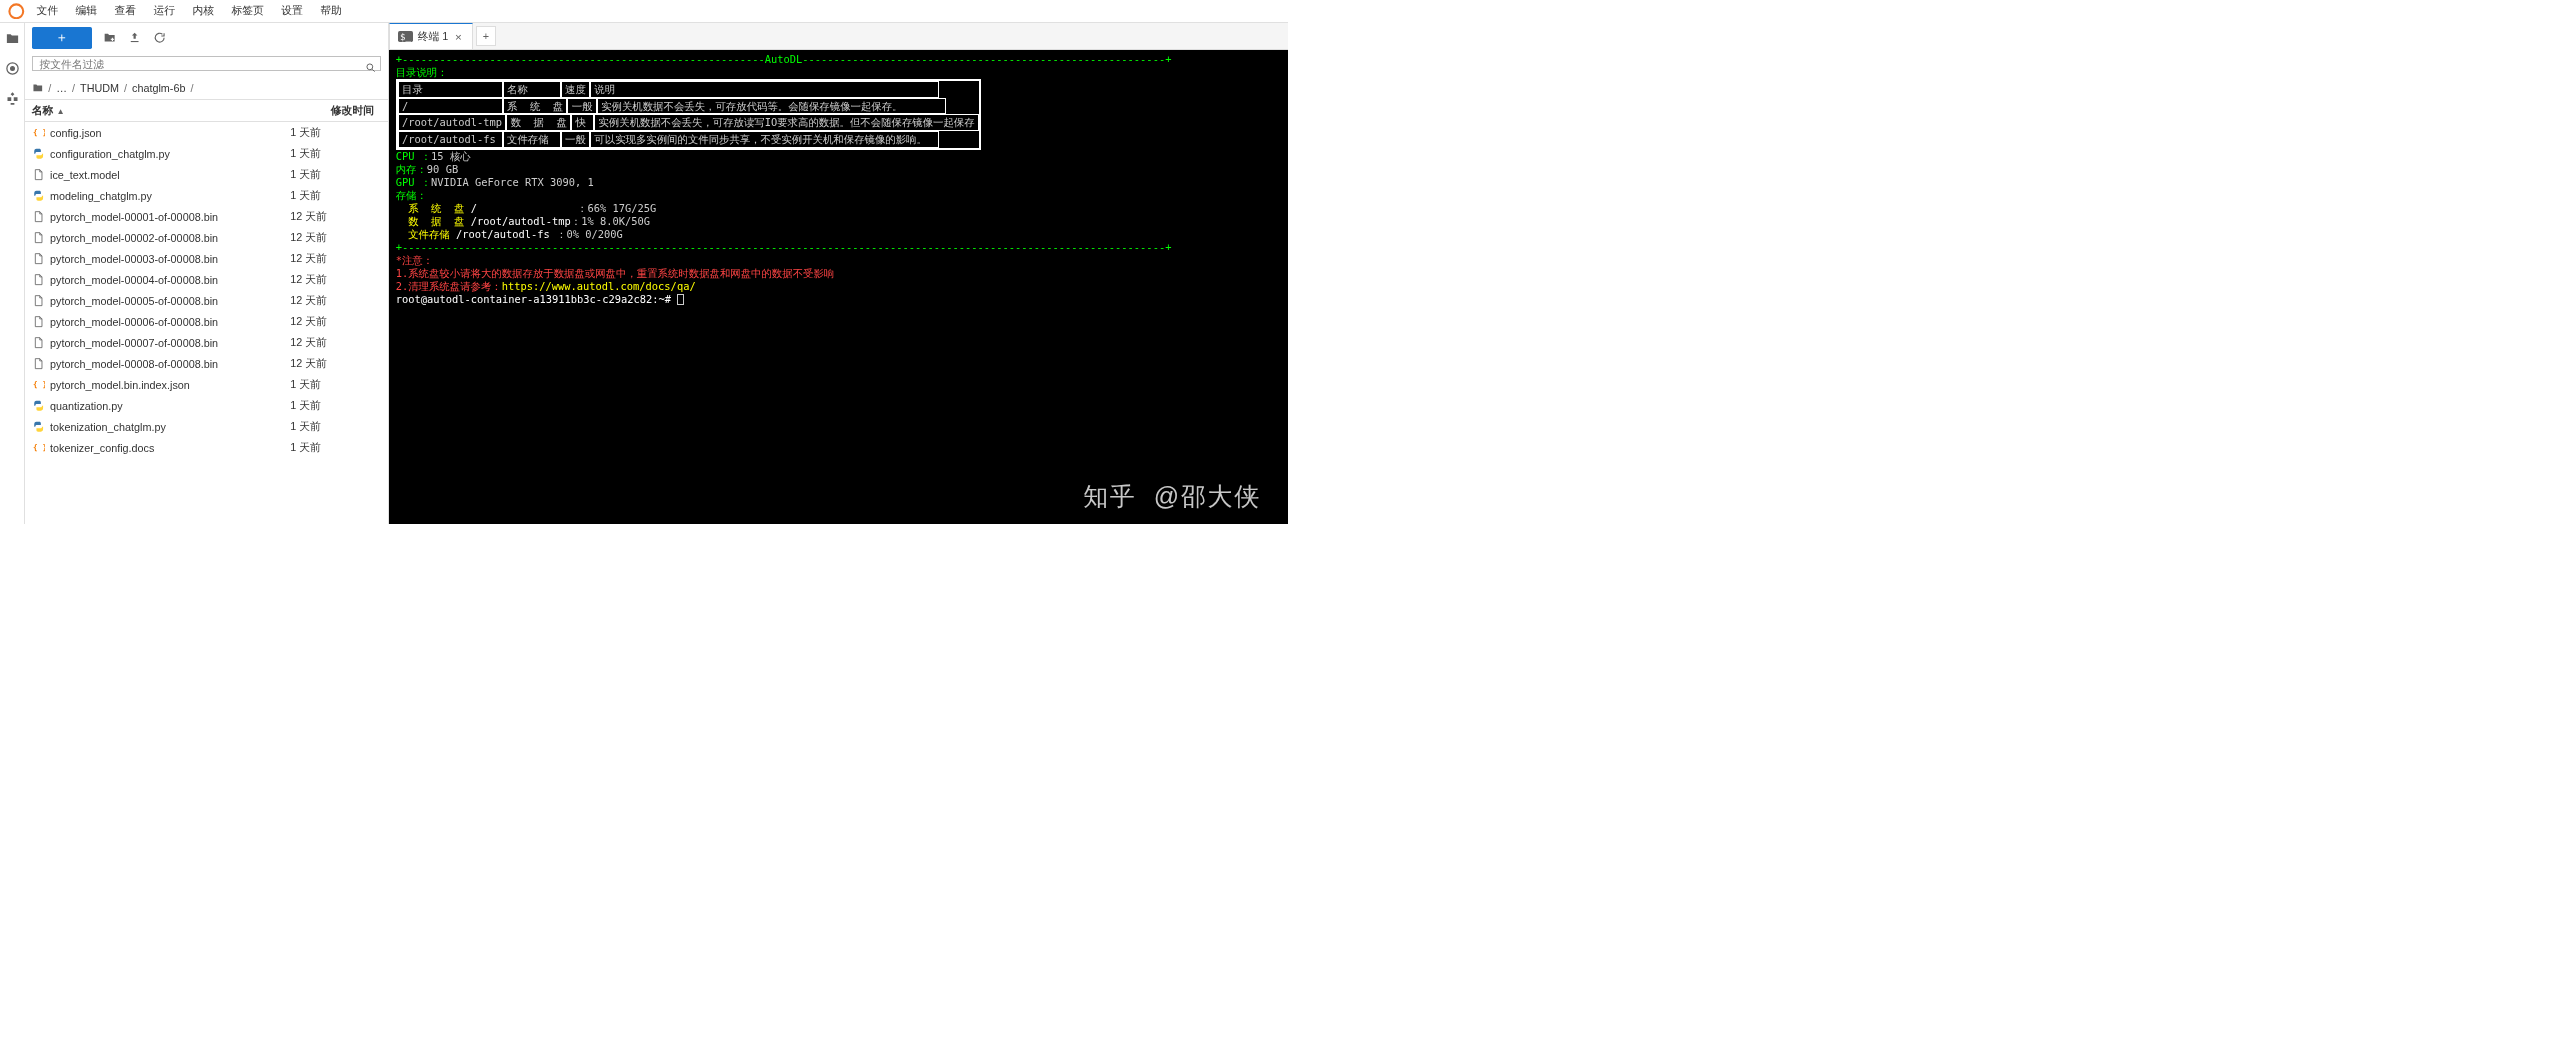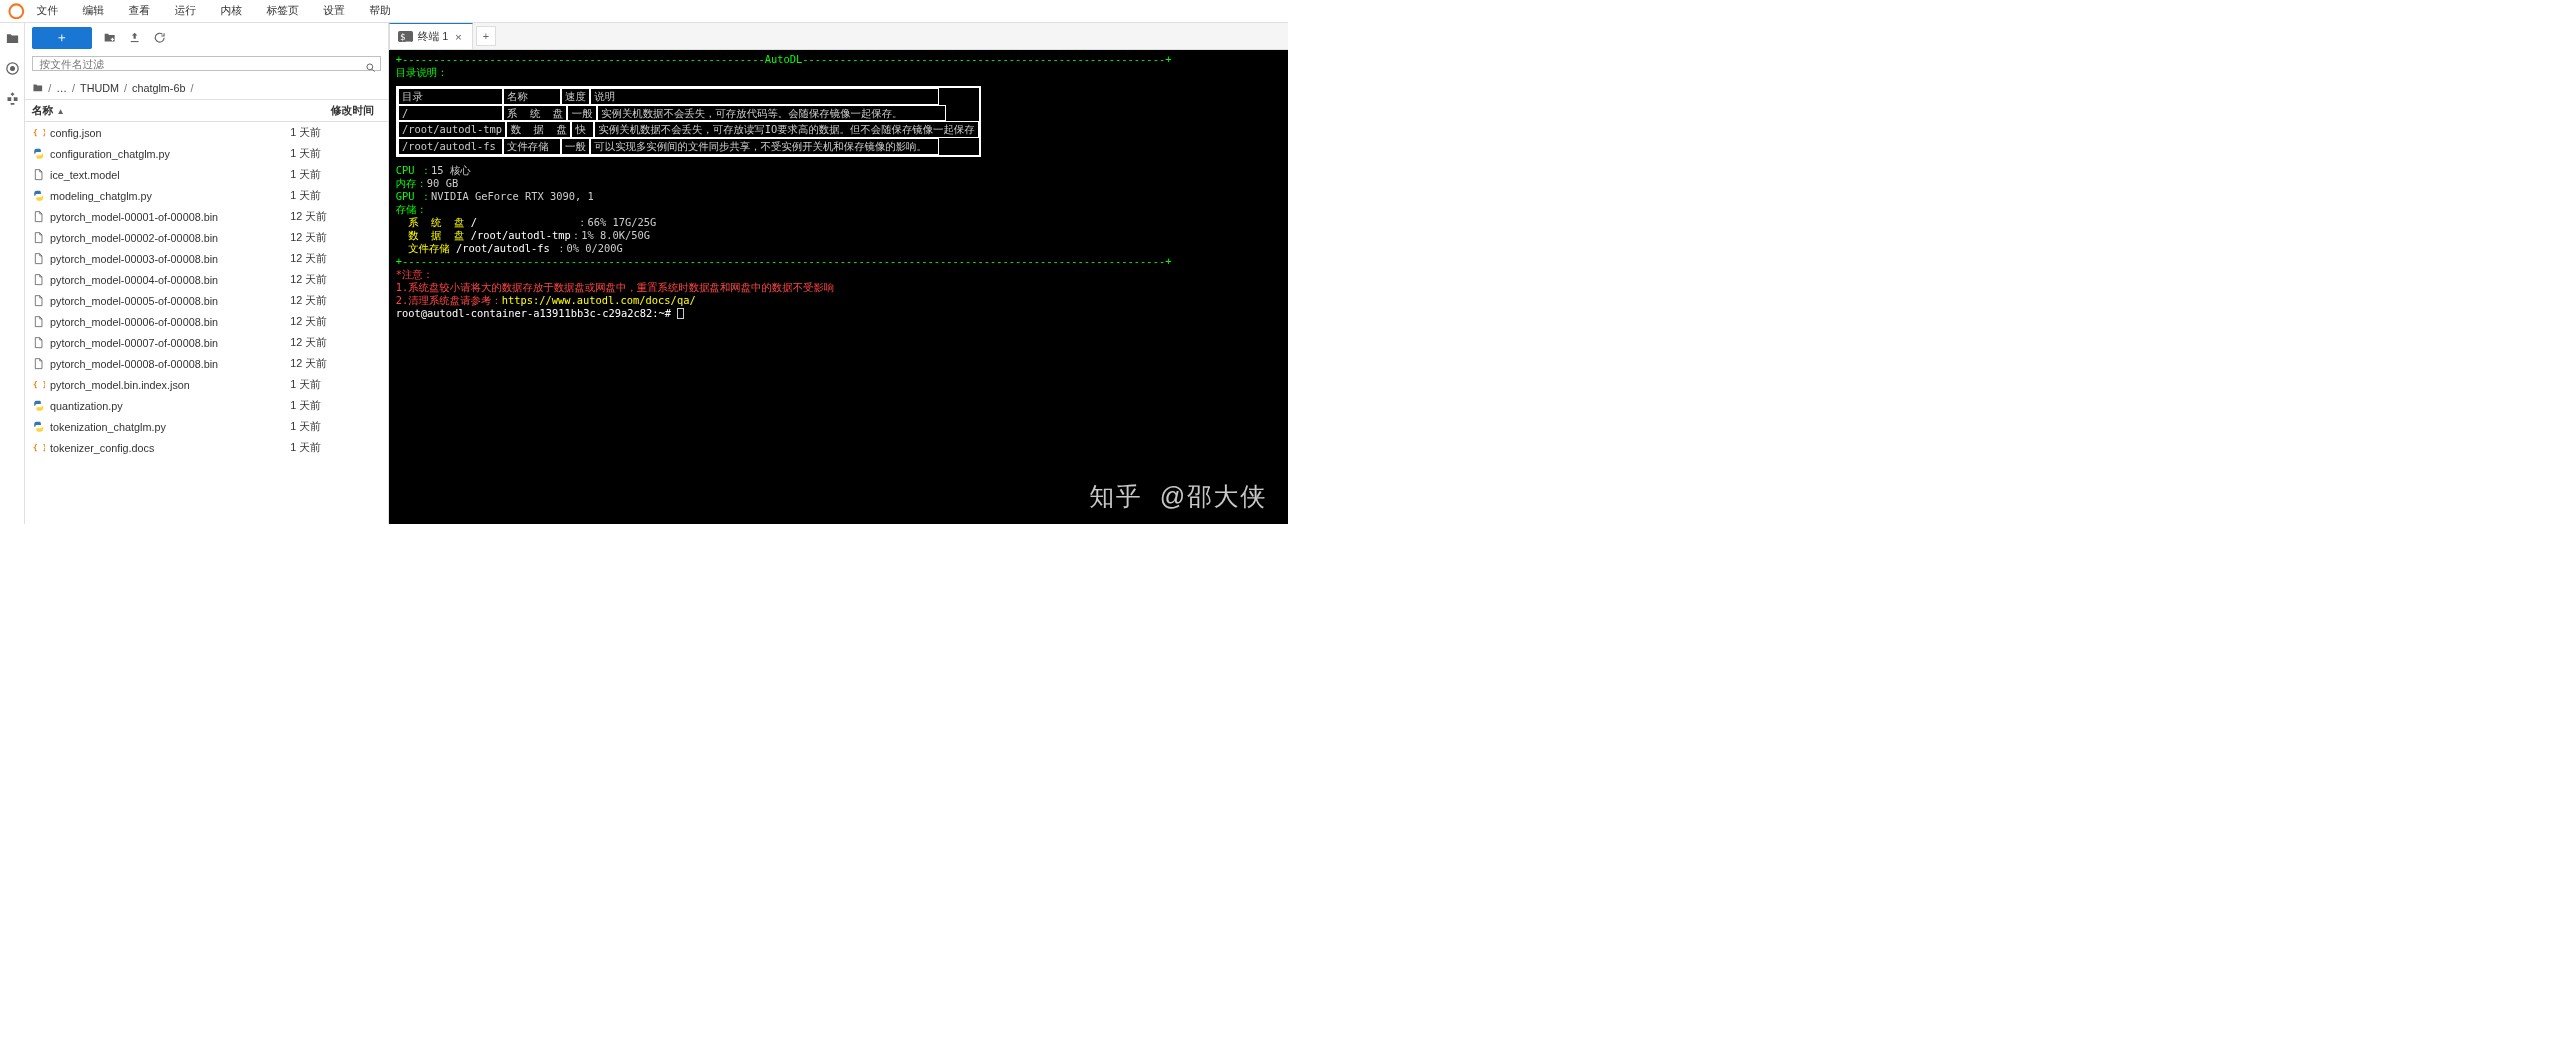--- a/index.html
+++ b/index.html
@@ -1,19 +1,19 @@
 <!DOCTYPE html>
 <html style="font-size:13.3px"><head>
 <meta charset="utf-8">
 <style>
 * { margin: 0; padding: 0; box-sizing: border-box; }
 body { font-family: -apple-system, "Helvetica Neue", Arial, sans-serif; font-size: 10.8px; background: #fff; color: #333; overflow: hidden; width: 1288px; height: 524px; }
 .topbar { display: flex; align-items: center; height: 23px; border-bottom: 0.8px solid #e0e0e0; padding: 0 3.3px; }
 .logo { width: 16.6px; height: 16.6px; margin: 0 5px; }
-.menu { display: flex; gap: 11px; }
+.menu { display: flex; gap: 4px; }
 .menu-item { padding: 3.3px 6.7px; cursor: pointer; font-size: 10.8px; }
 .main { display: flex; height: calc(100% - 23px); }
 .activity-bar { width: 25px; border-right: 0.8px solid #e0e0e0; display: flex; flex-direction: column; align-items: center; padding-top: 8.3px; gap: 15px; color: #616161; }
 .activity-bar .ab-icon { width: 15px; height: 15px; cursor: pointer; }
 .sidebar { width: 364px; border-right: 0.8px solid #e0e0e0; display: flex; flex-direction: column; }
 .sb-toolbar { display: flex; align-items: center; height: 30px; padding: 0 6.7px; gap: 11.6px; }
 .sb-new { background: #1976d2; color: #fff; border: none; width: 60px; height: 21.6px; border-radius: 1.7px; font-size: 13.3px; cursor: pointer; display:flex;align-items:center;justify-content:center; }
 .sb-tbicon { color: #616161; cursor: pointer; width: 13.3px; height: 13.3px; }
 .sb-filter-wrap { padding: 3.3px 6.7px 5px 6.7px; }
 .sb-filter { width: 100%; height: 15px; border: 0.8px solid #c0c0c0; padding: 0 23px 0 6.7px; font-size: 10.8px; }
@@ -35,24 +35,24 @@
 .tabbar { display:flex; align-items:center; height:27px; background:#f5f5f5; border-bottom:0.8px solid #ddd; }
 .tab { display:flex; align-items:center; gap:5px; height:100%; padding:0 8.3px; background:#fff; border:0.8px solid #ddd; border-bottom:none; border-top:1.7px solid #1976d2; font-size:10.8px; cursor:pointer; }
 .tab .term-icon { font-family:monospace; font-size:9.1px; background:#616161; color:#fff; padding:0.8px 1.7px; border-radius:1.7px; }
 .tab-close { color:#616161; cursor:pointer; font-size:11.6px; padding:0 1.7px; }
 .tab-add { width:20px; height:20px; display:flex;align-items:center;justify-content:center; color:#616161; cursor:pointer; margin-left:3.3px; border:0.8px solid #ddd; background:#fff; }
 .terminal { flex:1; background:#000; color:#ccc; font-family: Menlo, Consolas, monospace; font-size:10.4px; line-height:1.25; padding:3.3px 6.7px; white-space:pre; overflow:hidden; position:relative; }
 .t-green { color:#00ff00; }
 .t-yellow { color:#ffff00; }
 .t-red { color:#ff4444; }
 .t-white { color:#fff; }
-.t-tbl { border:2.5px double #fff; display:inline-block; margin:7px 0; }
+.t-tbl { border:2.5px double #fff; display:inline-block; margin:0 0; }
 .t-tr { display:flex; }
 .t-td { border:0.8px solid #fff; padding:0.8px 3.3px; white-space:pre; }
-.watermark { position:absolute; right:21px; bottom:11.6px; color:rgba(255,255,255,0.78); font-size:25px; font-family: "PingFang SC","Microsoft YaHei",sans-serif; letter-spacing:1.7px; pointer-events:none; display:flex; align-items:center; gap:10px; }
+.watermark { position:absolute; right:27px; bottom:11.6px; color:rgba(255,255,255,0.78); font-size:25px; font-family: "PingFang SC","Microsoft YaHei",sans-serif; letter-spacing:1.7px; pointer-events:none; display:flex; align-items:center; gap:10px; }
 .cursor-block { display:inline-block; width:6.7px; height:11.6px; border:0.8px solid #ccc; vertical-align:middle; }
 .sort-caret { font-size:8.3px; color:#616161; }
 </style>
 </head>
 <body>
 
 <div class="topbar">
   <svg class="logo" viewBox="0 0 24 24">
       <circle cx="12" cy="12" r="10" fill="none" stroke="#f37726" stroke-width="3"></circle>
     </svg>

